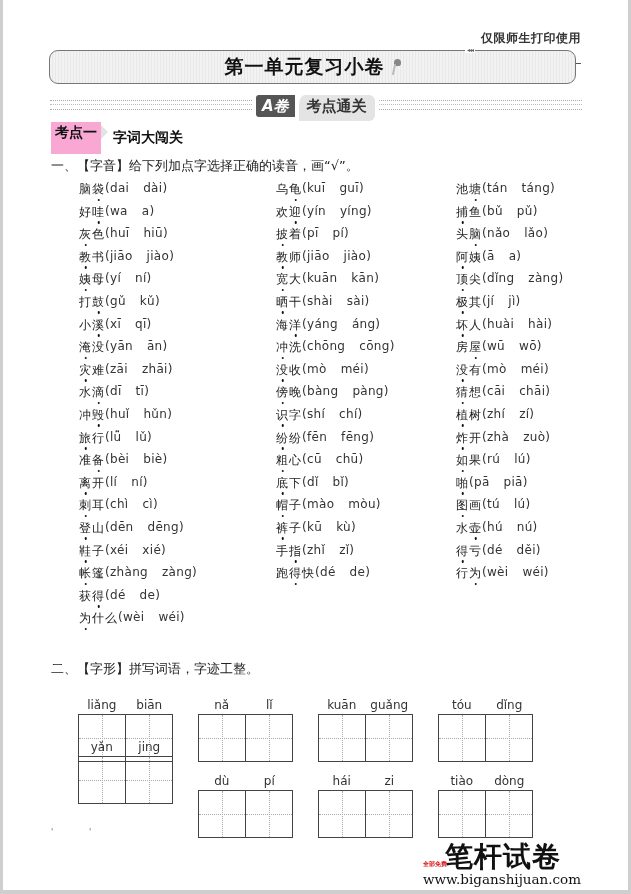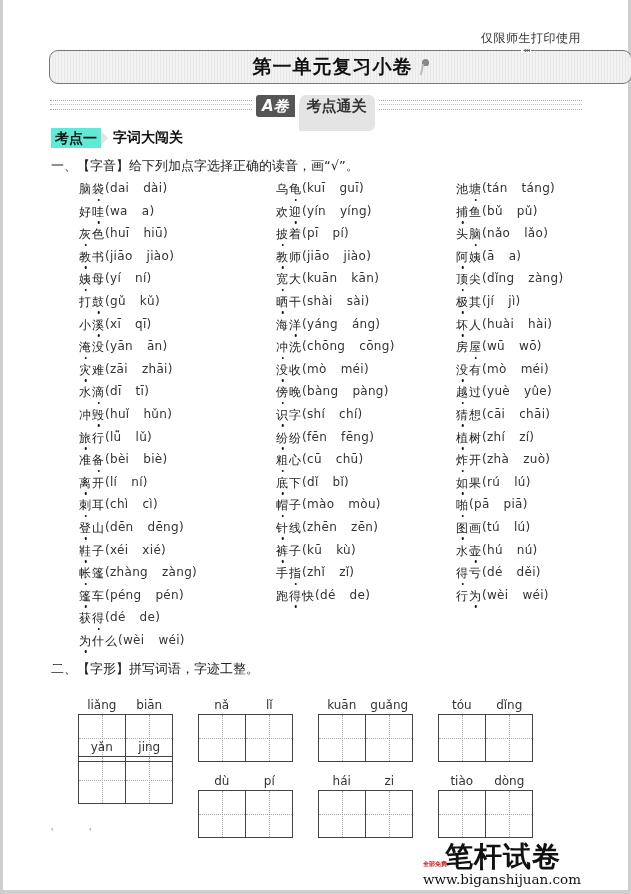--- a/index.html
+++ b/index.html
@@ -6,23 +6,24 @@
   html, body { width: 631px; height: 894px; background: #cfcfcf; overflow: hidden; }
   body { font-family: "DejaVu Sans", sans-serif; color: #111; position: relative; }
   .page {
     position: absolute; left: 3px; top: 0; width: 625px; height: 890px;
     background: #ffffff;
   }
   .topnote {
     position: absolute; right: 47px; top: 30px;
     font-size: 12px; color: #333; border-bottom: 1px solid #555; padding-bottom: 16px;
     letter-spacing: 0.5px;
+    font-weight: bold;
   }
   .title-box {
-    position: absolute; left: 46px; top: 50px; width: 583px; height: 34px;
+    position: absolute; left: 46px; top: 50px; width: 527px; height: 34px;
     border: 1px solid #777; border-radius: 9px;
     background: repeating-linear-gradient(90deg, #f2f2f2 0 2px, #e8e8e8 2px 3px);
     display: flex; align-items: center; justify-content: center;
   }
   .title-box .deco {
     position: absolute; right: 100px; top: -5px; font-size: 6px; color: #666; background: #fff; padding: 0 2px;
     letter-spacing: -1px;
   }
   .title-text { font-size: 19px; font-weight: bold; letter-spacing: 1px; color: #111; }
   .title-flower { display: inline-block; width: 10px; height: 16px; margin-left: 6px; position: relative; }
@@ -30,25 +31,25 @@
   .title-flower::after { content: ""; position: absolute; left: 2px; top: 5px; width: 2px; height: 11px; background: #bbb; transform: rotate(12deg); }
 
   .section-bar { position: absolute; left: 47px; top: 95px; width: 532px; height: 22px; }
   .section-bar .lines { position: absolute; left: 0; right: 0; top: 5px; height: 10px;
     border-top: 1px dotted #aaa; border-bottom: 1px dotted #aaa; }
   .section-bar .lines::after { content: ""; position: absolute; left: 0; right: 0; top: 3px; border-top: 1px dotted #bbb; }
   .section-label { position: absolute; left: 202px; top: 0; height: 22px; display: flex; background: #fff; padding: 0 4px; }
   .section-label .tag-a { background: #555; color: #fff; font-weight: bold; font-style: italic; font-size: 15px;
     padding: 0 6px; height: 22px; line-height: 22px; border-radius: 3px 0 0 3px; }
   .section-label .tag-b { background: #e4e4e4; color: #333; font-weight: bold; font-size: 15px;
-    padding: 0 8px 0 8px; height: 36px; line-height: 22px; border-radius: 0 6px 6px 0;
+    padding: 0 8px 0 8px; height: 26px; line-height: 22px; border-radius: 0 6px 6px 0;
     border-left: 4px solid #fff; border-top-left-radius: 10px; }
 
   .kd { position: absolute; left: 48px; top: 128px; display: flex; align-items: center; height: 20px; }
-  .kd .kd-tag { background: #5eead4; font-weight: bold; font-size: 14px; padding: 0 4px; height: 20px; line-height: 20px; position: relative; }
+  .kd .kd-tag { background: #f9a8d4; font-weight: bold; font-size: 14px; padding: 0 4px; height: 32px; line-height: 20px; position: relative; }
   .kd .kd-tag::after { content: ""; position: absolute; right: -7px; top: 3px; border-left: 7px solid #e3e3e3; border-top: 7px solid transparent; border-bottom: 7px solid transparent; }
   .kd .kd-title { font-weight: bold; font-size: 14px; margin-left: 12px; }
 
   .q1 { position: absolute; left: 48px; top: 157px; font-size: 13px; color: #222; }
   .q2 { position: absolute; left: 48px; top: 660px; font-size: 13px; color: #222; }
 
   .grid-items { position: absolute; left: 76px; top: 181px; width: 545px; }
   .col { position: absolute; top: 0; }
   .item { height: 22.6px; font-size: 12.5px; white-space: nowrap; display: flex; align-items: flex-start; }
   .item .hz { font-family: "DejaVu Serif", serif; font-size: 12px; letter-spacing: 1px; color: #222; }
@@ -169,24 +170,20 @@
         </div>
         <div class="item">
           <span class="hz"><span class="dot">鞋</span><span>子</span></span>
           <span class="py"><span>(</span><span>xéi</span><span class="gap"></span><span>xié</span><span>)</span></span>
         </div>
         <div class="item">
           <span class="hz"><span class="dot">帐</span><span>篷</span></span>
           <span class="py"><span>(</span><span>zhàng</span><span class="gap"></span><span>zàng</span><span>)</span></span>
         </div>
         <div class="item">
-          <span class="hz"><span class="dot">篷</span><span>车</span></span>
-          <span class="py"><span>(</span><span>péng</span><span class="gap"></span><span>pén</span><span>)</span></span>
-        </div>
-        <div class="item">
           <span class="hz"><span>获</span><span class="dot">得</span></span>
           <span class="py"><span>(</span><span>dé</span><span class="gap"></span><span>de</span><span>)</span></span>
         </div>
         <div class="item">
           <span class="hz"><span class="dot">为</span><span>什</span><span>么</span></span>
           <span class="py"><span>(</span><span>wèi</span><span class="gap"></span><span>wéi</span><span>)</span></span>
         </div>
       </div>
     <div class="col" id="col1" style="left:197px">
         <div class="item">
@@ -243,24 +240,20 @@
         </div>
         <div class="item">
           <span class="hz"><span class="dot">底</span><span>下</span></span>
           <span class="py"><span>(</span><span>dǐ</span><span class="gap"></span><span>bǐ</span><span>)</span></span>
         </div>
         <div class="item">
           <span class="hz"><span class="dot">帽</span><span>子</span></span>
           <span class="py"><span>(</span><span>mào</span><span class="gap"></span><span>mòu</span><span>)</span></span>
         </div>
         <div class="item">
-          <span class="hz"><span class="dot">针</span><span>线</span></span>
-          <span class="py"><span>(</span><span>zhēn</span><span class="gap"></span><span>zēn</span><span>)</span></span>
-        </div>
-        <div class="item">
           <span class="hz"><span class="dot">裤</span><span>子</span></span>
           <span class="py"><span>(</span><span>kū</span><span class="gap"></span><span>kù</span><span>)</span></span>
         </div>
         <div class="item">
           <span class="hz"><span>手</span><span class="dot">指</span></span>
           <span class="py"><span>(</span><span>zhǐ</span><span class="gap"></span><span>zǐ</span><span>)</span></span>
         </div>
         <div class="item">
           <span class="hz"><span>跑</span><span class="dot">得</span><span>快</span></span>
           <span class="py"><span>(</span><span>dé</span><span class="gap"></span><span>de</span><span>)</span></span>
@@ -295,24 +288,20 @@
           <span class="hz"><span class="dot">坏</span><span>人</span></span>
           <span class="py"><span>(</span><span>huài</span><span class="gap"></span><span>hài</span><span>)</span></span>
         </div>
         <div class="item">
           <span class="hz"><span>房</span><span class="dot">屋</span></span>
           <span class="py"><span>(</span><span>wū</span><span class="gap"></span><span>wō</span><span>)</span></span>
         </div>
         <div class="item">
           <span class="hz"><span class="dot">没</span><span>有</span></span>
           <span class="py"><span>(</span><span>mò</span><span class="gap"></span><span>méi</span><span>)</span></span>
-        </div>
-        <div class="item">
-          <span class="hz"><span class="dot">越</span><span>过</span></span>
-          <span class="py"><span>(</span><span>yuè</span><span class="gap"></span><span>yûe</span><span>)</span></span>
         </div>
         <div class="item">
           <span class="hz"><span class="dot">猜</span><span>想</span></span>
           <span class="py"><span>(</span><span>cāi</span><span class="gap"></span><span>chāi</span><span>)</span></span>
         </div>
         <div class="item">
           <span class="hz"><span class="dot">植</span><span>树</span></span>
           <span class="py"><span>(</span><span>zhí</span><span class="gap"></span><span>zí</span><span>)</span></span>
         </div>
         <div class="item">

